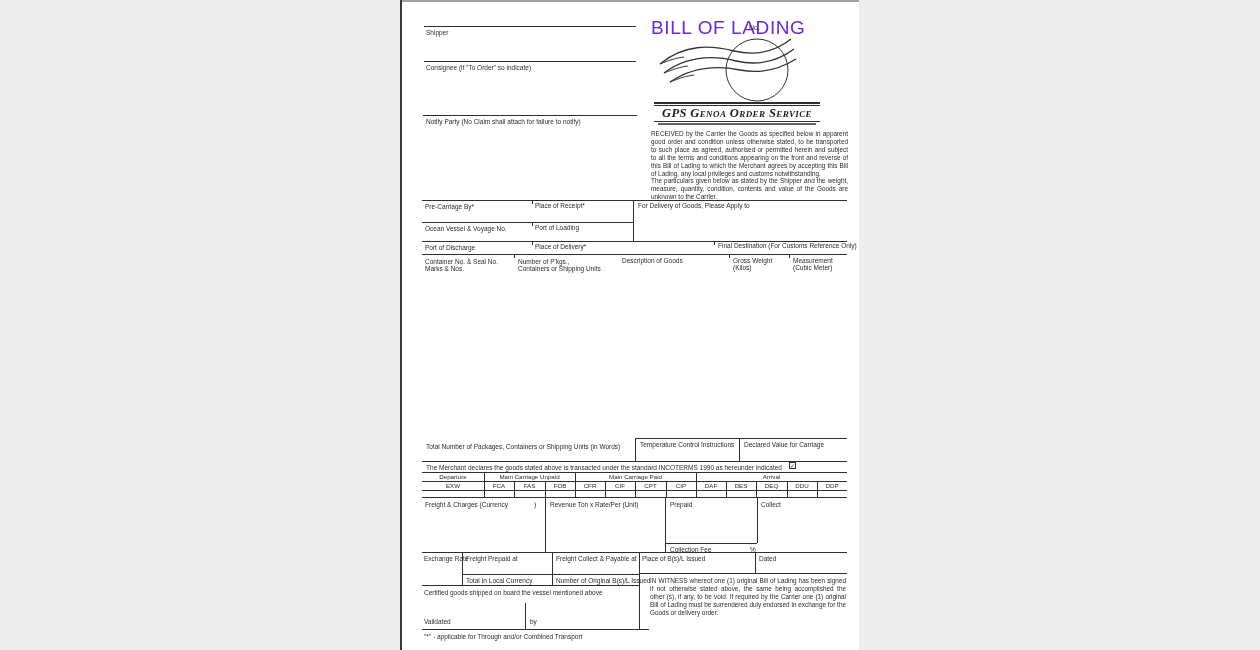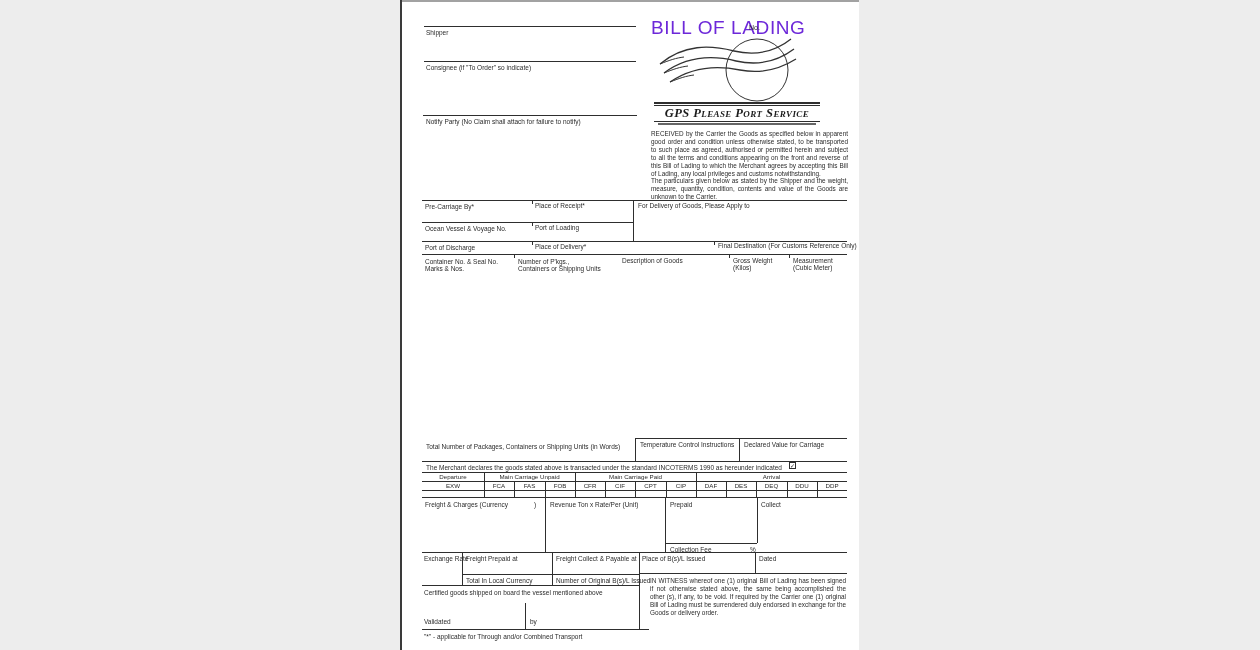--- a/index.html
+++ b/index.html
@@ -40,21 +40,21 @@
       <circle cx="107" cy="36" r="31" fill="none" stroke="#333" stroke-width="1"></circle>
       <path d="M10,30 C34,10 60,11 84,17 C106,22 126,17 141,5" fill="none" stroke="#333" stroke-width="1.3"></path>
       <path d="M14,39 C37,22 62,21 86,27 C108,32 128,27 144,15" fill="none" stroke="#333" stroke-width="1.3"></path>
       <path d="M20,48 C42,33 66,31 90,36 C111,40 130,35 146,25" fill="none" stroke="#333" stroke-width="1.3"></path>
       <path d="M10,30 C20,26 26,24 34,23" fill="none" stroke="#333" stroke-width="1"></path>
       <path d="M14,39 C24,35 30,33 38,32" fill="none" stroke="#333" stroke-width="1"></path>
       <path d="M20,48 C30,44 36,42 44,41" fill="none" stroke="#333" stroke-width="1"></path>
     </svg>
     <div class="bar" style="left:252px;top:102px;width:166px;height:2px;"></div>
     <div class="bar" style="left:252px;top:105px;width:166px;height:1px;"></div>
-    <div class="banner-text" style="left:252px;top:106px;width:166px;">GPS Please Port Service</div>
+    <div class="banner-text" style="left:252px;top:106px;width:166px;">GPS Genoa Order Service</div>
     <div class="bar" style="left:252px;top:121px;width:166px;height:1px;"></div>
     <div class="bar" style="left:256px;top:123px;width:158px;height:2px;background:#666;"></div>
 
     <div class="para" style="left:249px;top:130px;width:197px;">RECEIVED by the Carrier the Goods as specified below in apparent good order and condition unless otherwise stated, to be transported to such place as agreed, authorised or permitted herein and subject to all the terms and conditions appearing on the front and reverse of this Bill of Lading to which the Merchant agrees by accepting this Bill of Lading, any local privileges and customs notwithstanding.</div>
     <div class="para" style="left:249px;top:177px;width:197px;">The particulars given below as stated by the Shipper and the weight, measure, quantity, condition, contents and value of the Goods are unknown to the Carrier.</div>
 
     <div class="hl" style="left:20px;top:200px;width:425px;"></div>
     <div class="lbl" style="left:23px;top:203px;">Pre-Carriage By*</div>
     <div class="tick" style="left:130px;top:200px;"></div>
     <div class="lbl" style="left:133px;top:202px;">Place of Receipt*</div>

